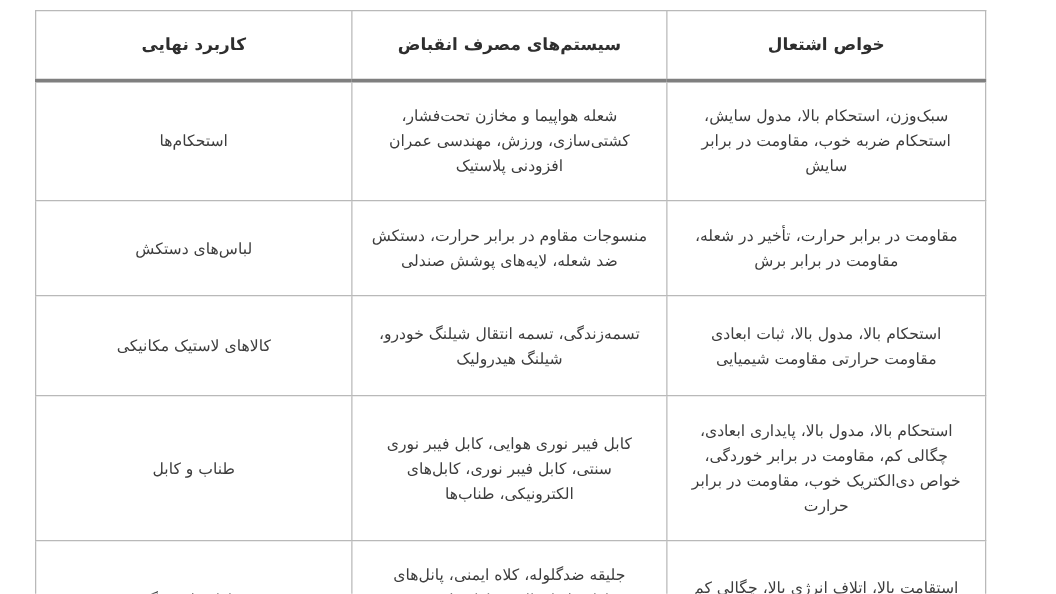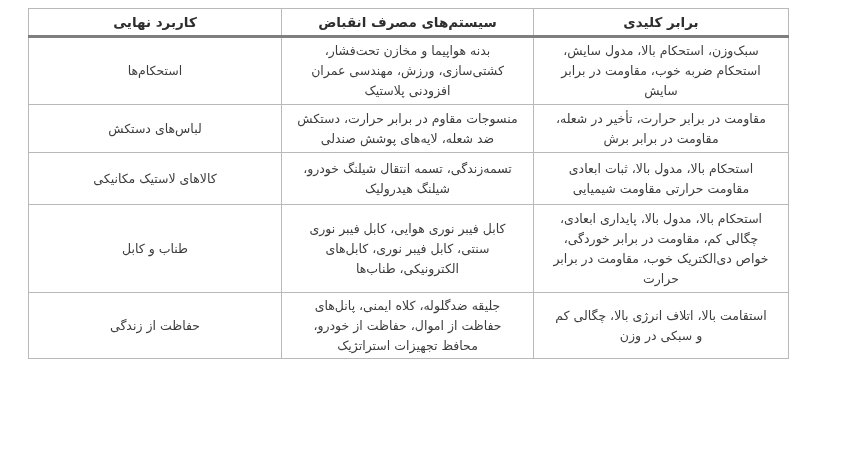--- a/index.html
+++ b/index.html
@@ -27,21 +27,21 @@
     table-layout: fixed;
     background: #ffffff;
   }
   table.props-table th,
   table.props-table td {
     border: 1px solid #b9b9b9;
     text-align: center;
     vertical-align: middle;
     color: #3d3d3d;
     white-space: pre-line;
-    padding: 2px 10px;
+    padding: 16px 10px;
   }
   table.props-table thead th {
     font-size: 13.5px;
     font-weight: bold;
     height: 22px;
     line-height: 20px;
     border-bottom: 3px solid #7f7f7f;
     color: #2e2e2e;
   }
   table.props-table tbody td {
@@ -64,31 +64,31 @@
 
 <div class="page">
   <table class="props-table" dir="rtl">
     <colgroup>
       <col class="c-key">
       <col class="c-sys">
       <col class="c-app">
     </colgroup>
     <thead>
       <tr>
-        <th>برابر کلیدی</th>
+        <th>خواص اشتعال</th>
         <th>سیستم‌های مصرف انقباض</th>
         <th>کاربرد نهایی</th>
       </tr>
     </thead>
     <tbody>
       <tr class="r1">
         <td>سبک‌وزن، استحکام بالا، مدول سایش،
 استحکام ضربه خوب، مقاومت در برابر
 سایش</td>
-        <td>بدنه هواپیما و مخازن تحت‌فشار،
+        <td>شعله هواپیما و مخازن تحت‌فشار،
 کشتی‌سازی، ورزش، مهندسی عمران
 افزودنی پلاستیک</td>
         <td>استحکام‌ها</td>
       </tr>
       <tr class="r2">
         <td>مقاومت در برابر حرارت، تأخیر در شعله،
 مقاومت در برابر برش</td>
         <td>منسوجات مقاوم در برابر حرارت، دستکش
 ضد شعله، لایه‌های پوشش صندلی</td>
         <td>لباس‌های دستکش</td>

